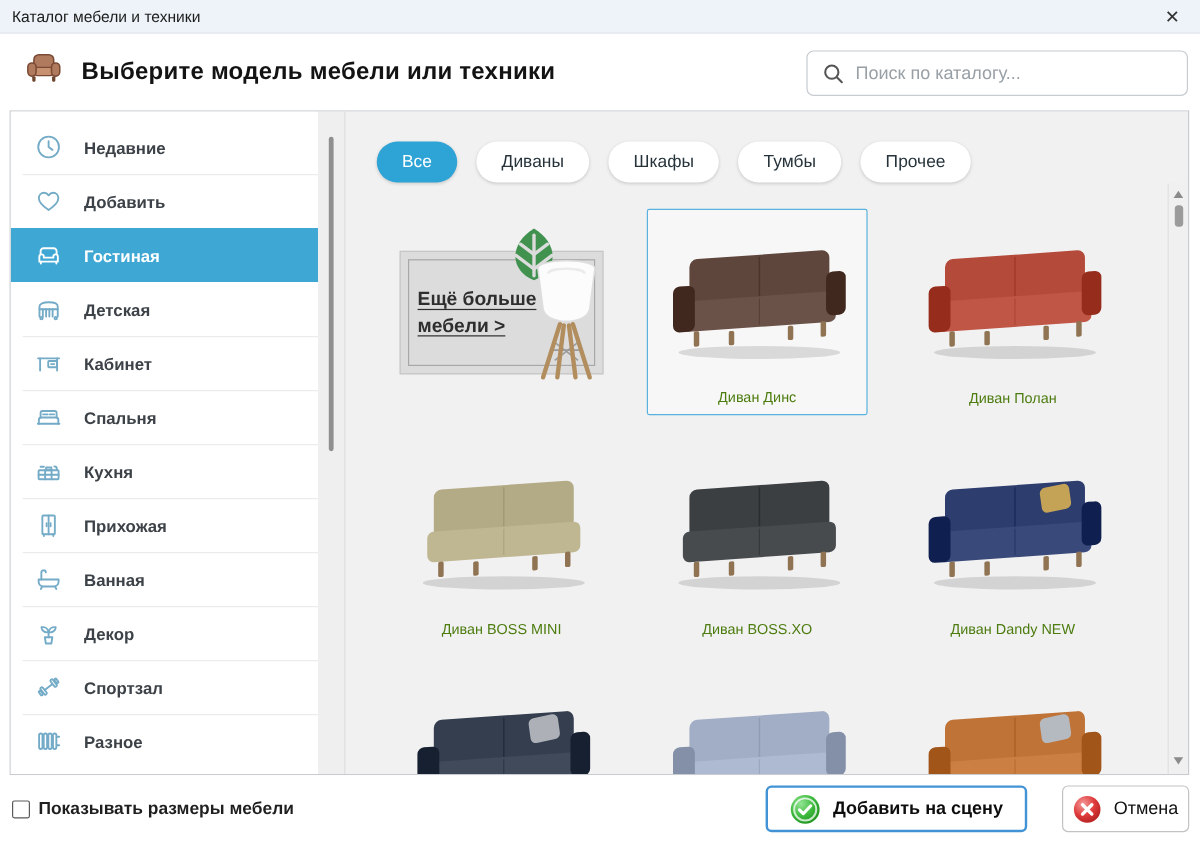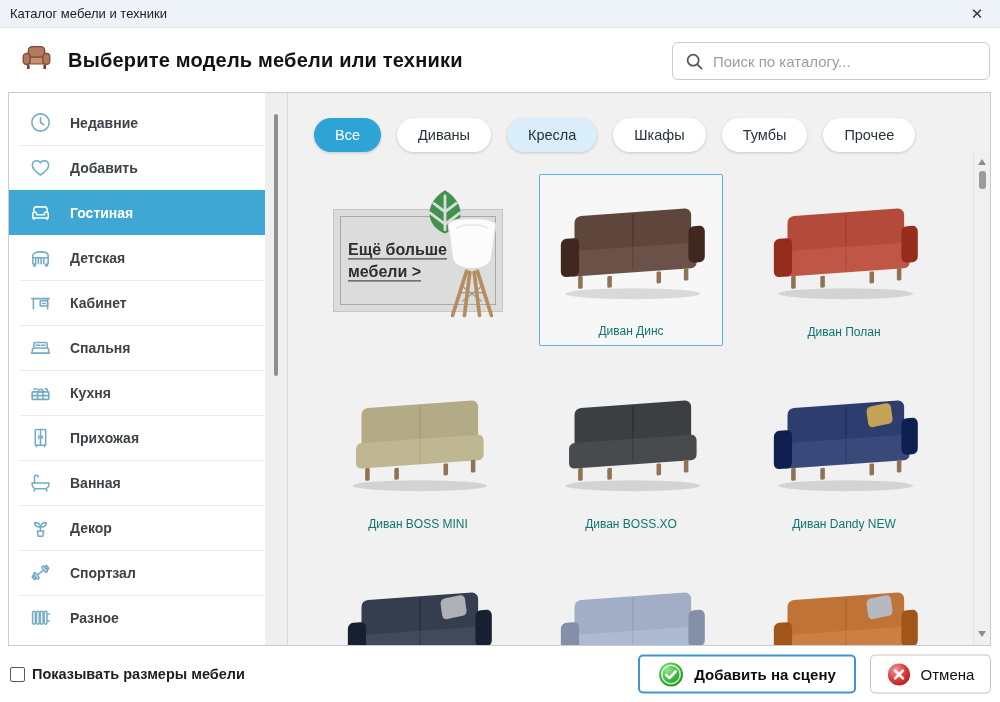--- a/index.html
+++ b/index.html
@@ -54,21 +54,21 @@
   }
   .chip.active { background:#2ea3d5; color:#fff; }
   .chip.highlight { background:#d9eef9; }
   .grid {
     position:absolute; left:38px; top:81px;
     display:grid; grid-template-columns:repeat(3,184px); grid-auto-rows:172px;
     column-gap:29px; row-gap:20px;
   }
   .tile { position:relative; display:flex; flex-direction:column; align-items:center; cursor:pointer; }
   .tile .sofa-wrap { flex:1; display:flex; align-items:center; justify-content:center; width:100%; }
-  .tile .plabel { font-size:12px; color:#0f766e; margin-bottom:7px; height:14px; text-align:right; }
+  .tile .plabel { font-size:12px; color:#4d7c0f; margin-bottom:7px; height:14px; text-align:right; }
   .tile.selected { border:1px solid #5ab2de; border-radius:2px; background:rgba(252,252,252,.55); }
   
   .banner-cell { display:flex; align-items:center; justify-content:center; }
   .banner {
     position:relative; width:170px; height:103px; background:#dcdcdd;
     border:1px solid #c6c6c6; cursor:pointer;
   }
   .banner::after { content:""; position:absolute; inset:6px; border:1px solid #a8a8a8; pointer-events:none; }
   .banner-text { position:absolute; left:14px; top:50%; transform:translateY(-46%); z-index:2; }
   .banner-text span {
@@ -91,21 +91,21 @@
   .footer { position:absolute; left:0; right:0; bottom:0; height:56px; background:#fff; }
   .chk-row { position:absolute; left:10px; top:50%; transform:translateY(-50%); display:flex; align-items:center; gap:7px; }
   .chk-box { width:15px; height:15px; border:1.6px solid #5a5a5a; border-radius:2px; background:#fff; cursor:pointer; }
   .chk-label { font-size:14.5px; font-weight:700; color:#1f1f1f; cursor:pointer; }
   .btn {
     position:absolute; top:50%; transform:translateY(-50%);
     display:flex; align-items:center; justify-content:center; gap:10px;
     background:#fff; border-radius:5px; font-size:15px; cursor:pointer; font-family:inherit;
   }
   .btn-add { right:144px; width:218px; height:39px; border:2px solid #4193d6; font-weight:bold; color:#0d0d0d; }
-  .btn-cancel { right:9px; width:121px; height:39px; border:1px solid #c2c2c2; color:#111; }
+  .btn-cancel { right:9px; width:106px; height:39px; border:1px solid #c2c2c2; color:#111; }
 </style>
 </head>
 <body>
 
 <div class="titlebar">
   <span>Каталог мебели и техники</span>
   <span class="close-btn">✕</span>
 </div>
 
 <div class="header">
@@ -238,21 +238,20 @@
         <span class="label">Разное</span>
       </div>
     </div>
   <div class="side-gutter">
     <div class="side-thumb"></div>
   </div>
   <div class="content">
     <div class="chips" id="chips-row">
         <div class="chip active">Все</div>
         <div class="chip">Диваны</div>
-        <div class="chip highlight">Кресла</div>
         <div class="chip">Шкафы</div>
         <div class="chip">Тумбы</div>
         <div class="chip">Прочее</div>
       </div>
 
     <div class="grid" id="product-grid">
       <div class="banner-cell">
         <div class="banner">
           <span class="leaf">
             <svg width="62" height="50" viewBox="0 0 66 52">

